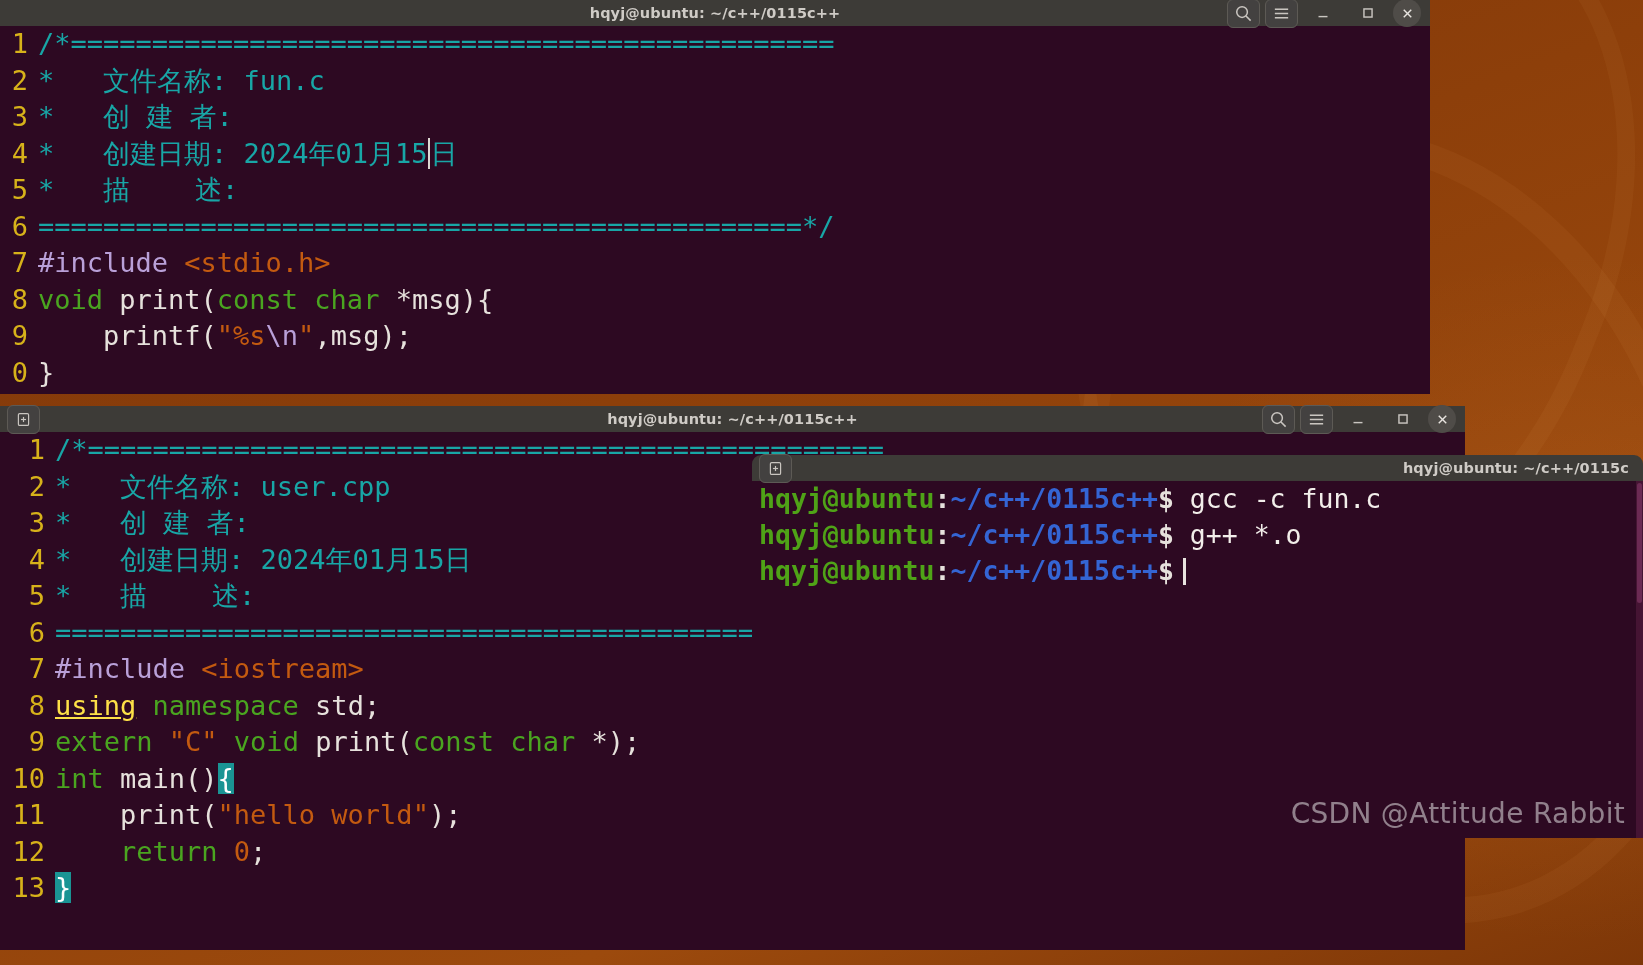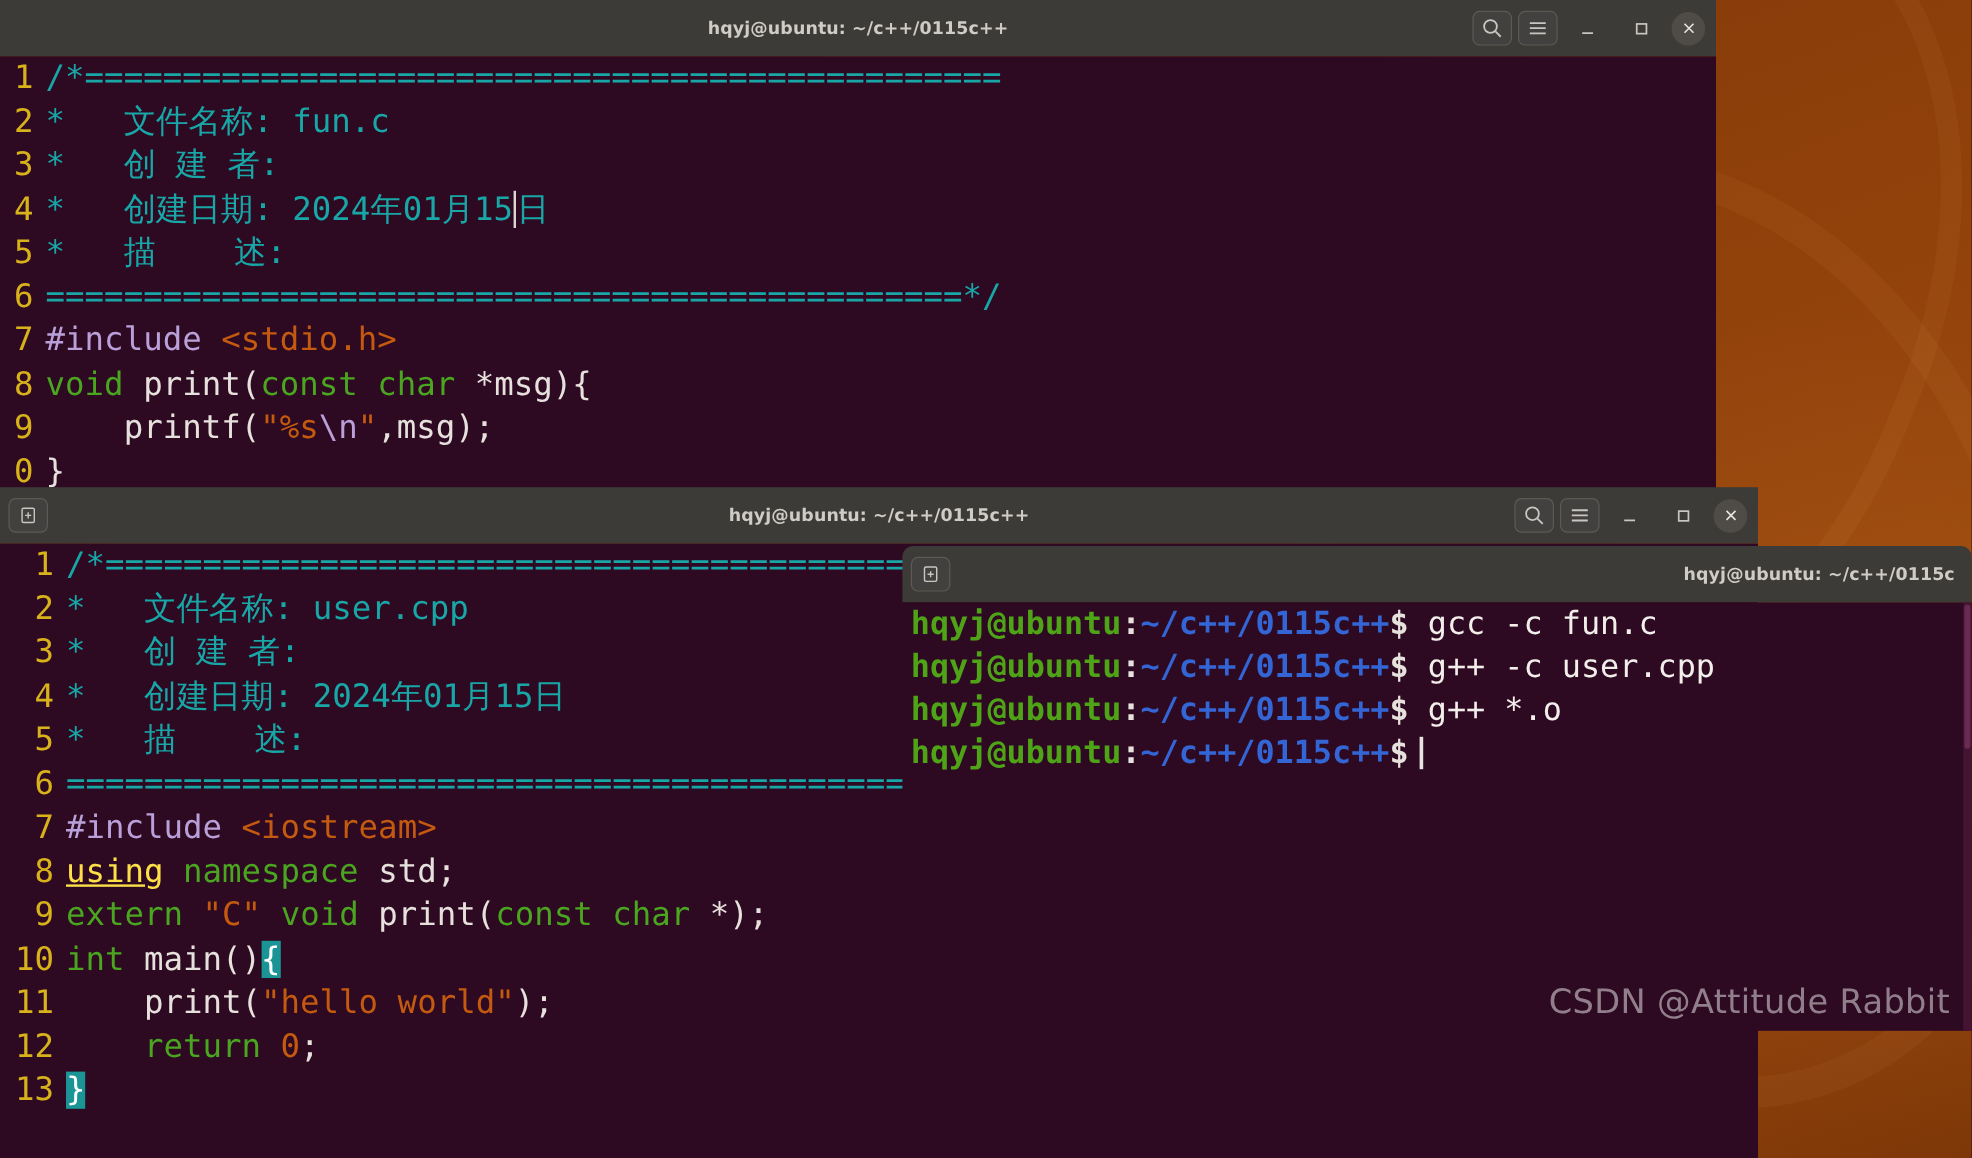--- a/index.html
+++ b/index.html
@@ -26,21 +26,21 @@
   }
   #desktop:after{
     content:""; position:absolute; right:30px; top:-120px;
     width:480px; height:700px; border-radius:48%;
     border:18px solid rgba(255,190,120,0.05);
     transform:rotate(22deg);
   }
 
   
   .titlebar{
-    height:47px; background:#3d3b37;
+    height:26px; background:#3d3b37;
     display:flex; align-items:center;
     position:relative;
     border-top-left-radius:9px; border-top-right-radius:9px;
     font-family:"DejaVu Sans", sans-serif;
   }
   .titlebar.sq{ border-radius:0; }
   .tb-title{
     position:absolute; left:0; right:0;
     text-align:center;
     font-size:14.5px; font-weight:bold;
@@ -292,21 +292,20 @@
             <line x1="7" y1="10" x2="13" y2="10"></line>
         </svg>
       </div>
     </div>
     <div class="tb-title" style="text-align:right; right:14px; left:auto; position:absolute;margin-left:32px;">hqyj@ubuntu: ~/c++/0115c</div>
   </div>
 
   <div class="term">
     <div class="tline"><span class="t-user">hqyj@ubuntu</span><span class="t-colon">:</span><span class="t-path">~/c++/0115c++</span><span class="t-dollar">$</span><span class="t-cmd"> </span><span class="t-cmd">gcc -c fun.c</span></div>
 
-    <div class="tline"><span class="t-user">hqyj@ubuntu</span><span class="t-colon">:</span><span class="t-path">~/c++/0115c++</span><span class="t-dollar">$</span><span class="t-cmd"> </span><span class="t-cmd">g++ -c user.cpp</span></div>
 
     <div class="tline"><span class="t-user">hqyj@ubuntu</span><span class="t-colon">:</span><span class="t-path">~/c++/0115c++</span><span class="t-dollar">$</span><span class="t-cmd"> </span><span class="t-cmd">g++ *.o</span></div>
 
 
 
     <div class="tline"><span class="t-user">hqyj@ubuntu</span><span class="t-colon">:</span><span class="t-path">~/c++/0115c++</span><span class="t-dollar">$</span><span class="cursor"></span></div>
 
     <div class="vscroll">
         <i></i>
       </div>

